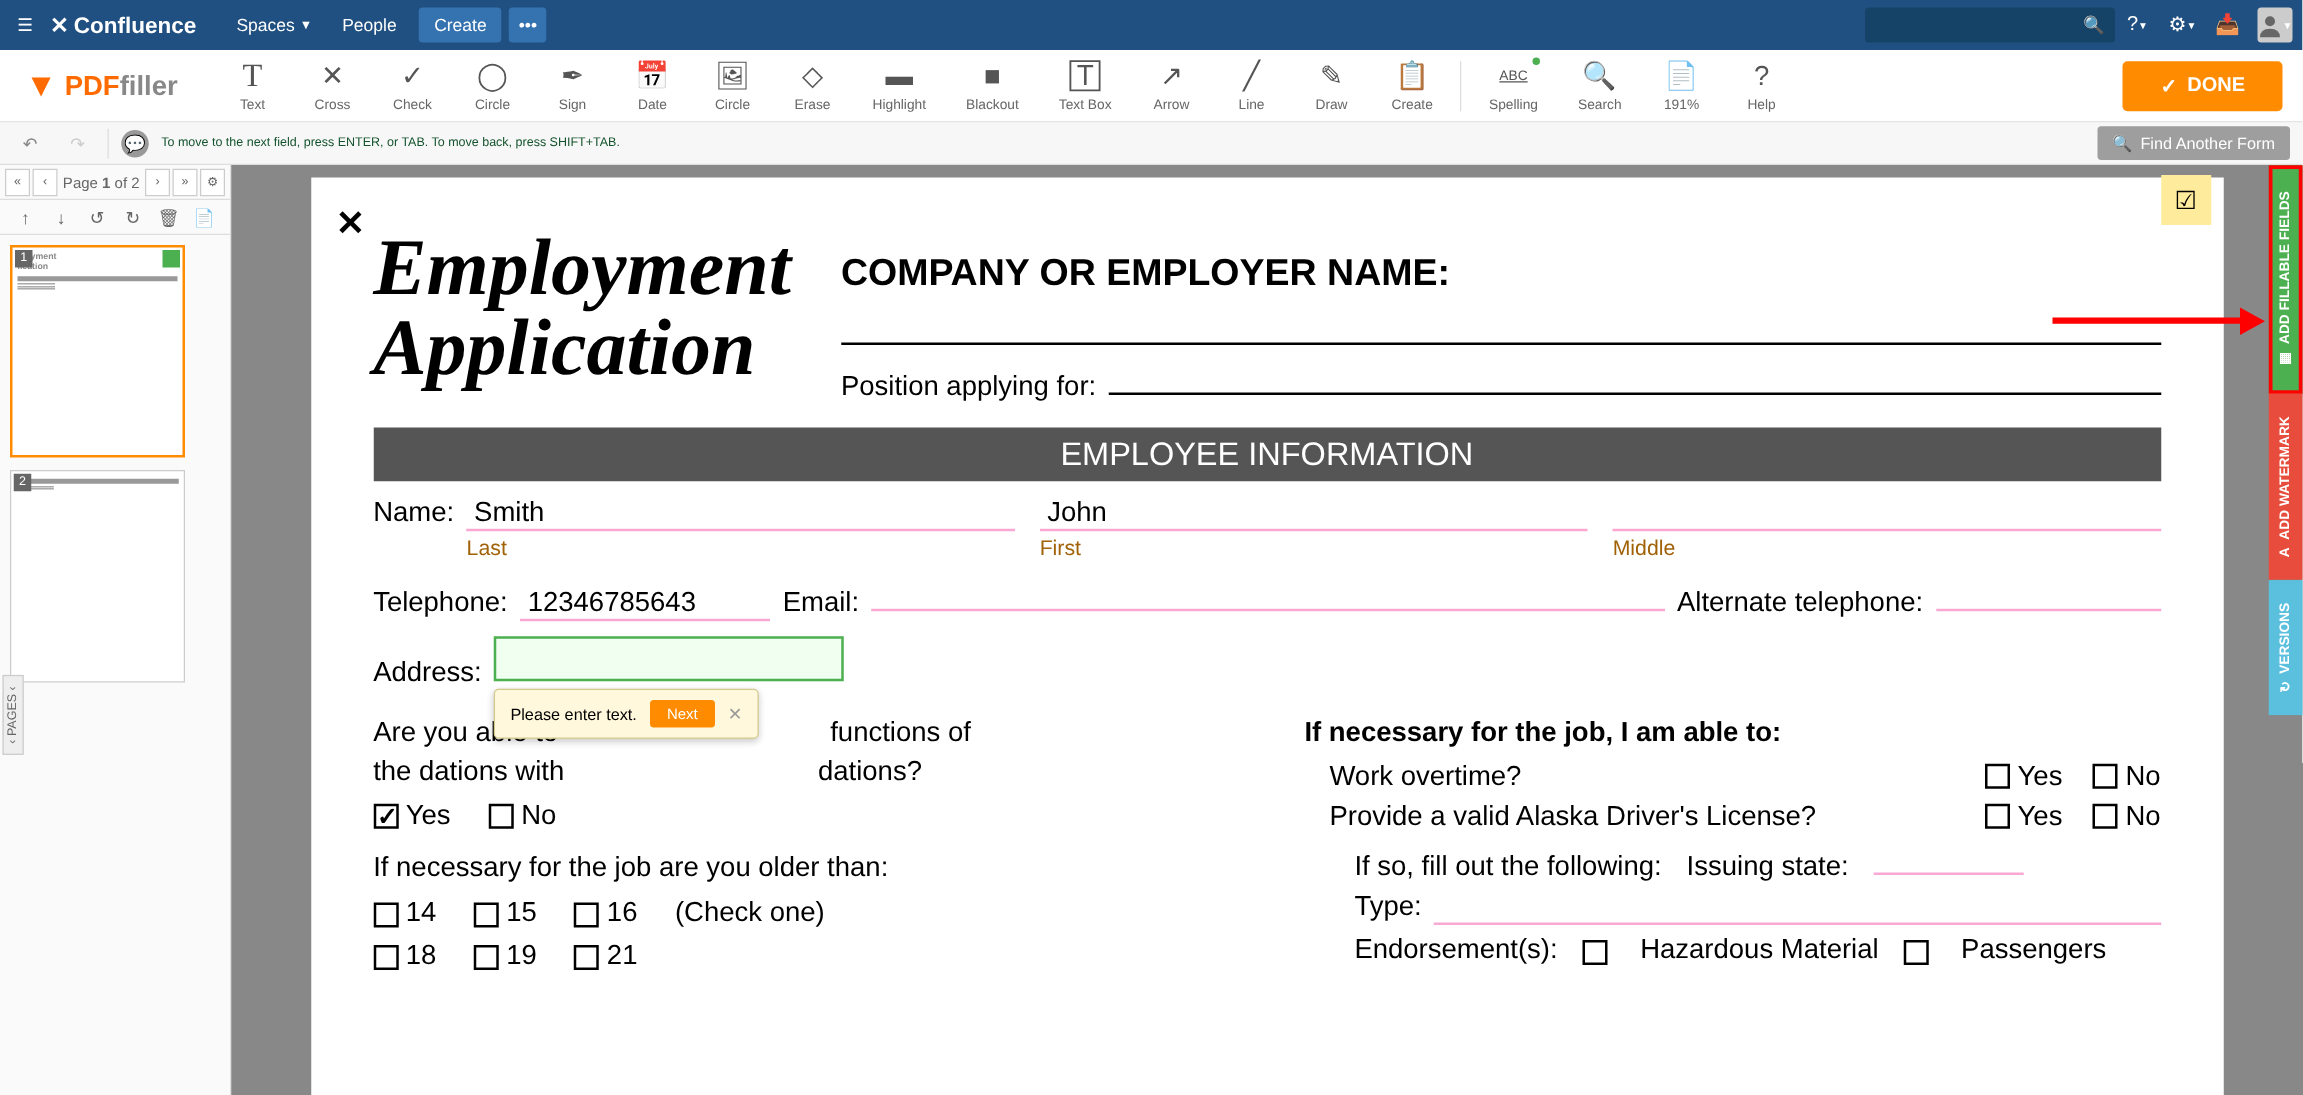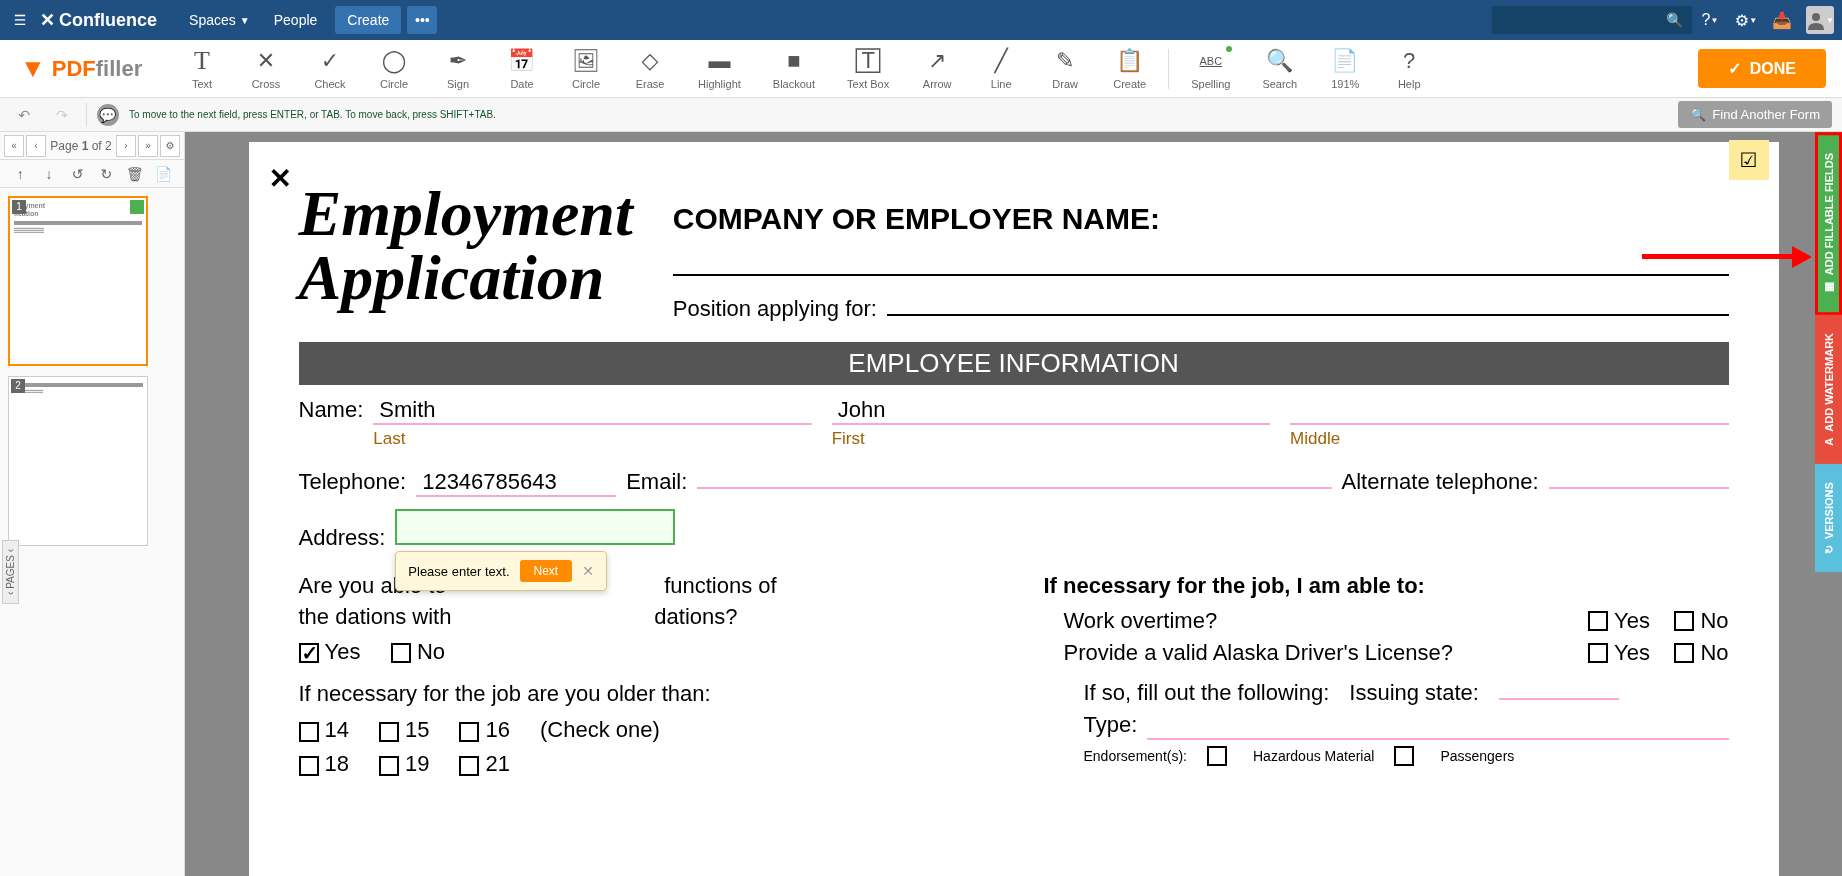--- a/index.html
+++ b/index.html
@@ -360,21 +360,21 @@
           </div>
           <div style="margin-top:6px;font-size:22px;display:flex;align-items:baseline;gap:20px;padding-left:40px">
             <span>If so, fill out the following:</span>
             <span>Issuing state:</span>
             <div class="form-field" style="width:120px"></div>
           </div>
           <div style="margin-top:6px;font-size:22px;display:flex;align-items:flex-start;gap:10px;padding-left:40px">
             <span>Type:</span>
             <div class="form-field" style="flex:1"></div>
           </div>
-          <div style="margin-top:6px;font-size:14px;display:flex;align-items:center;gap:20px;padding-left:40px">
+          <div style="margin-top:6px;font-size:22px;display:flex;align-items:flex-end;gap:20px;padding-left:40px">
             <span>Endorsement(s):</span>
             <span class="checkbox"></span>
               <span>Hazardous Material</span>
             <span class="checkbox"></span>
               <span>Passengers</span>
           </div>
         </div>
       </div>
     </div>
   </div>

